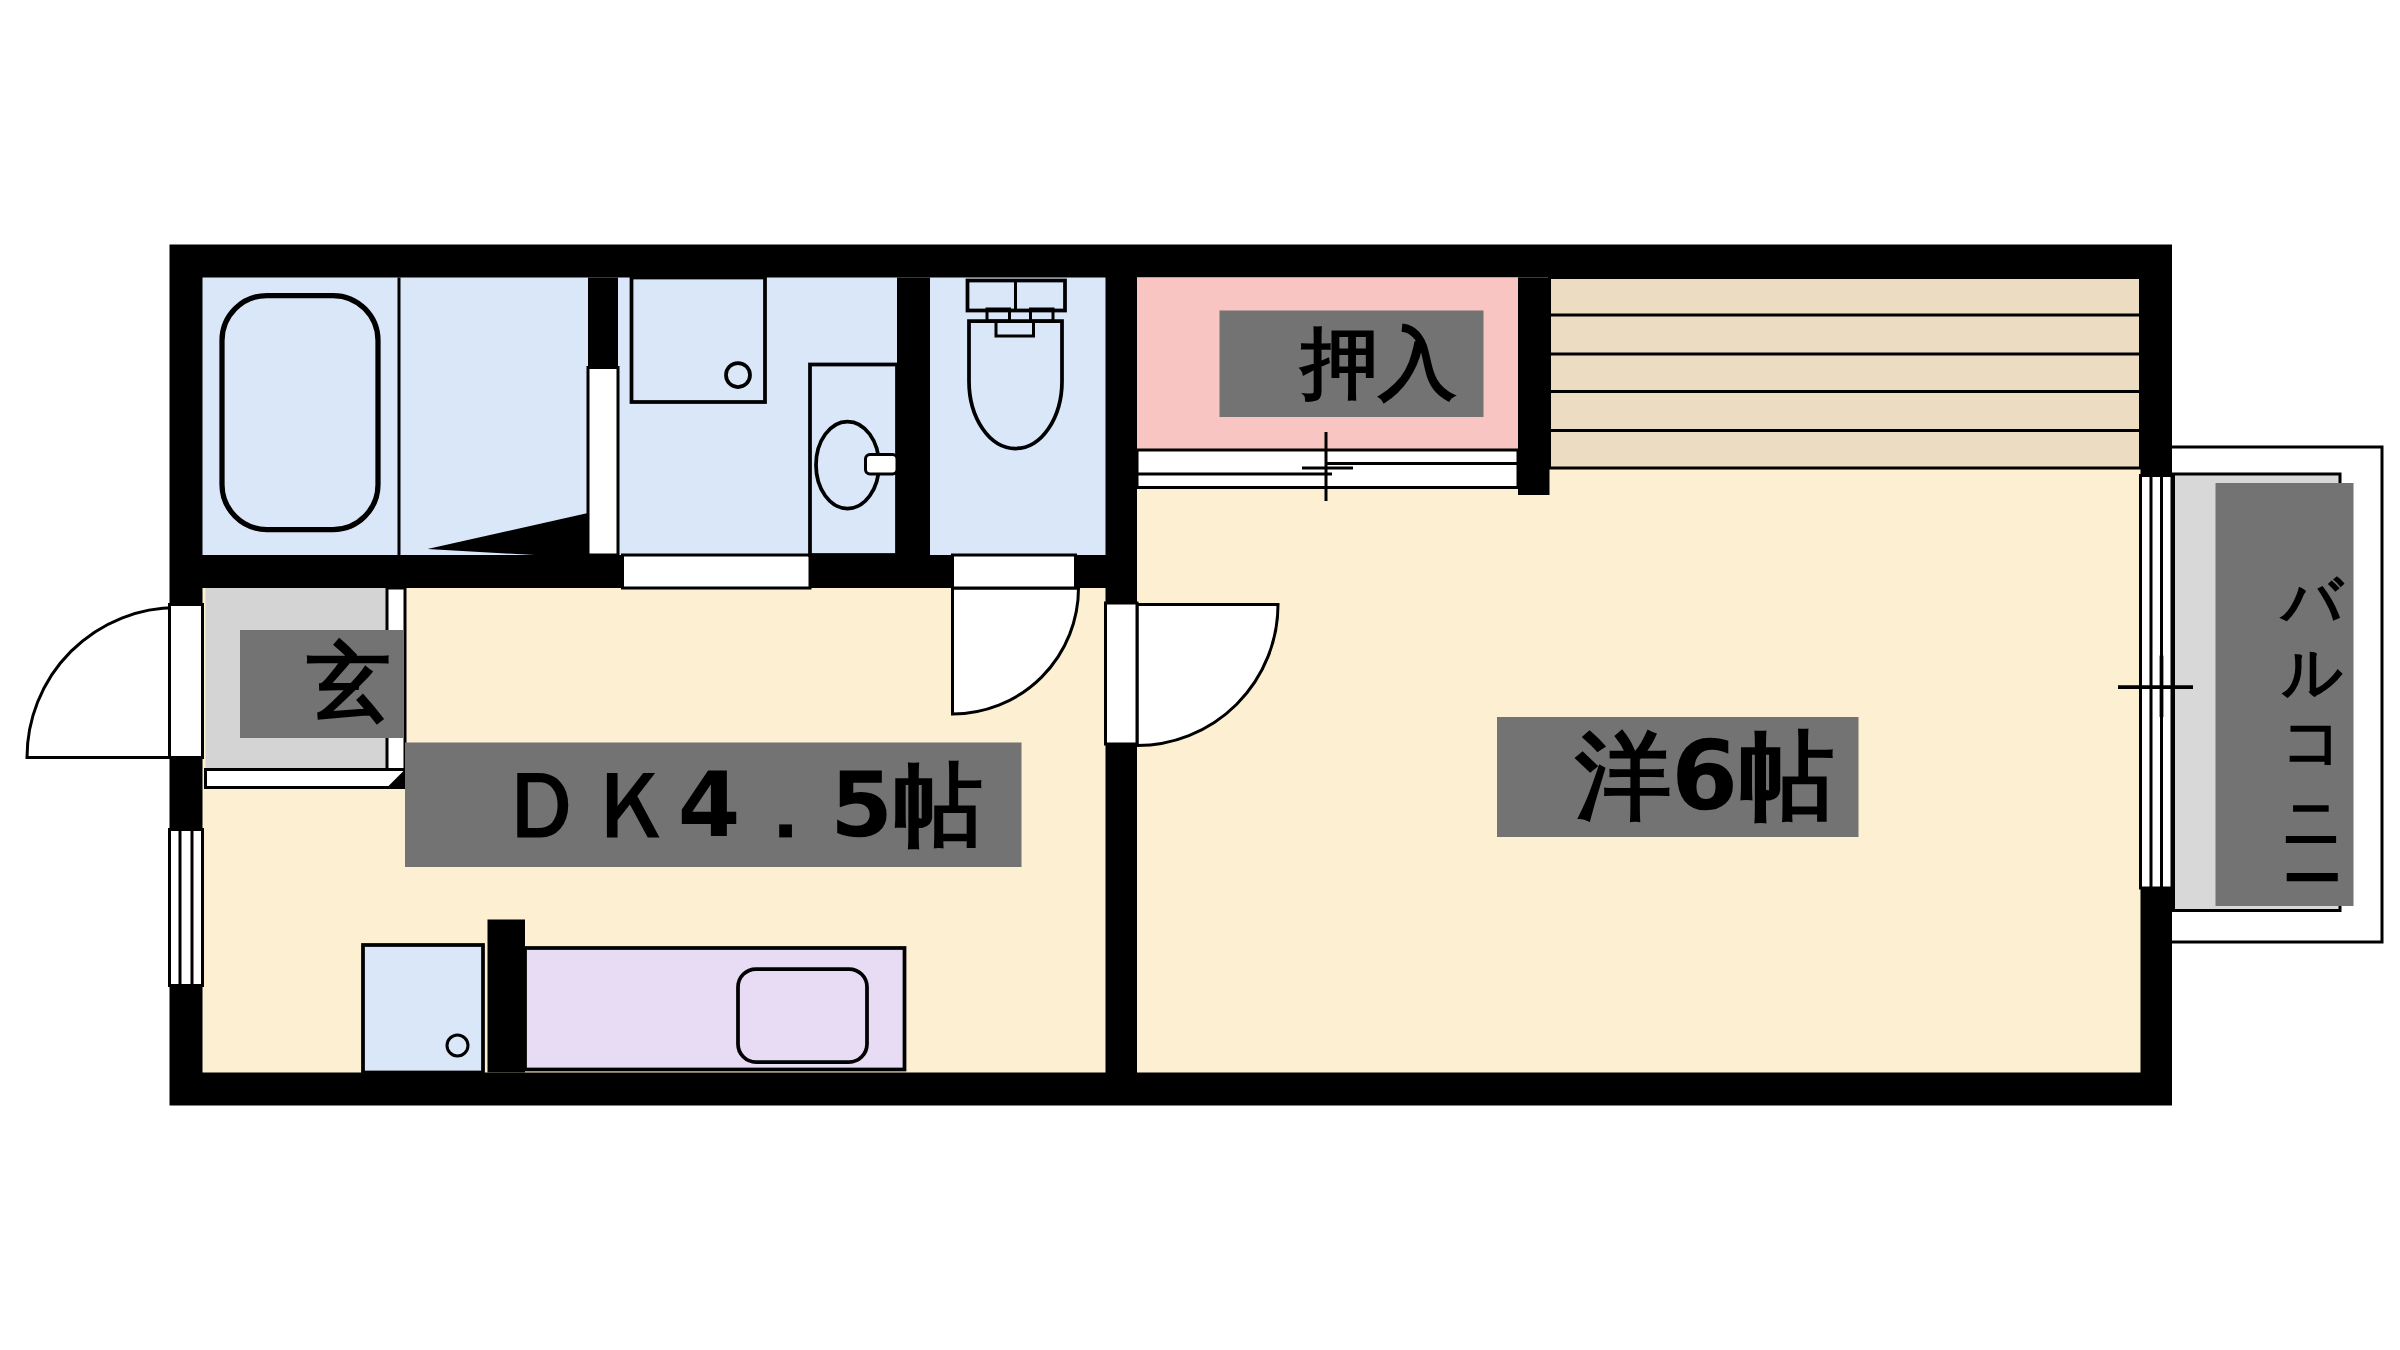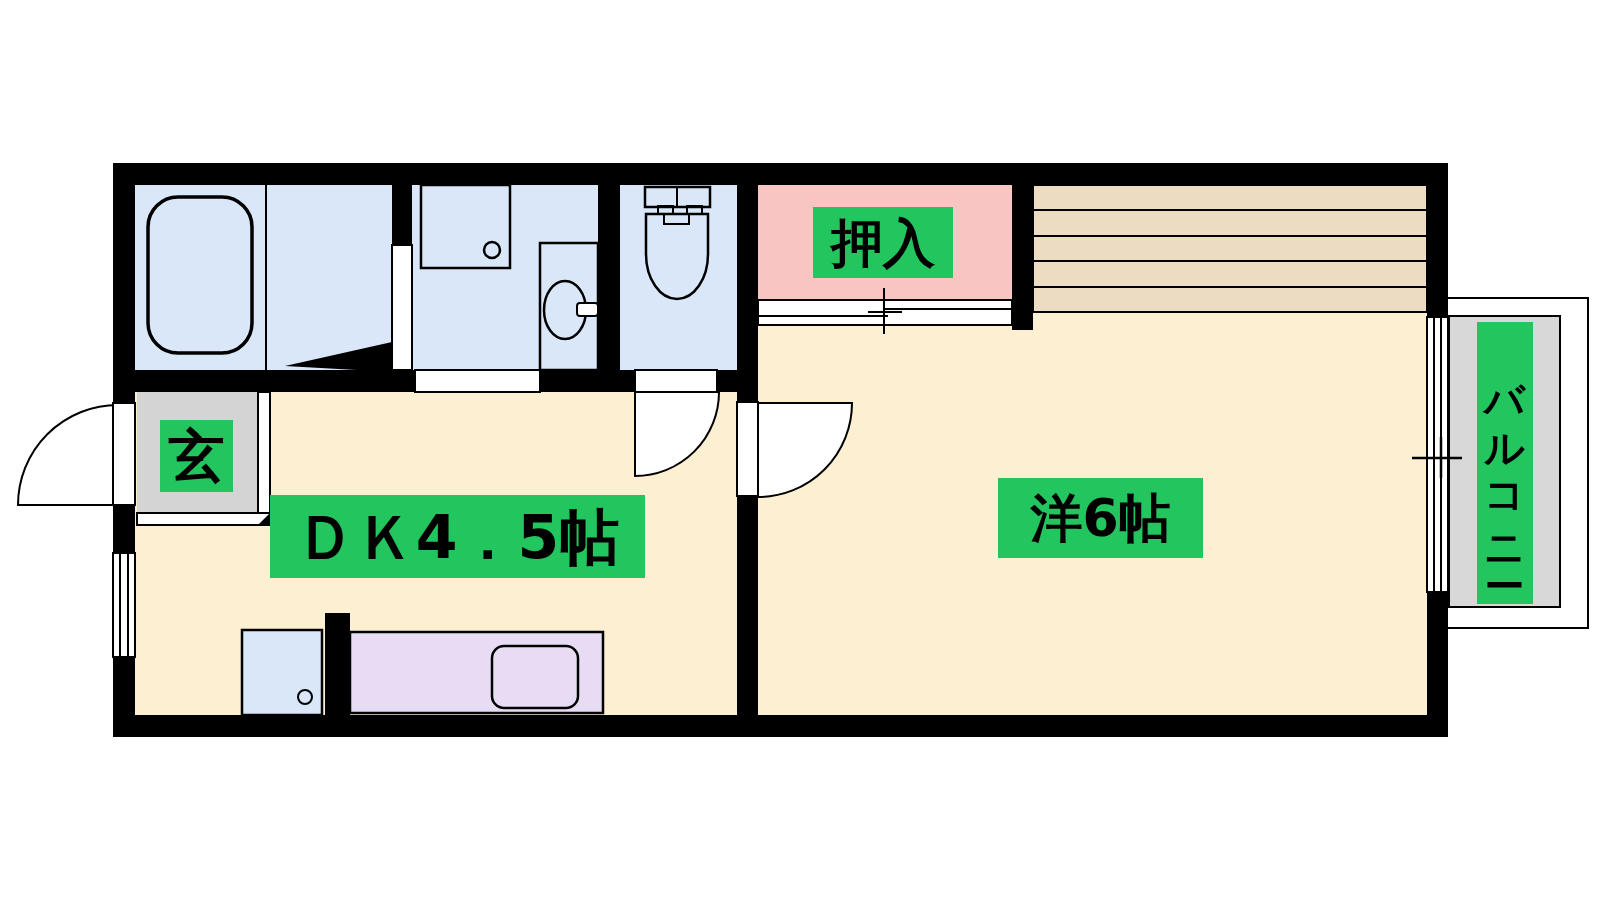--- a/index.html
+++ b/index.html
@@ -14,26 +14,26 @@
   .f-loft{fill:var(--loft_tan)}
   .f-lav{fill:var(--counter_lavender)}
   .f-egray{fill:var(--entry_gray)}
   .f-bgray{fill:var(--balcony_gray)}
   .f-white{fill:#ffffff}
   .fn{fill:none}
   .s2{stroke:var(--line);stroke-width:2}
   .s25{stroke:var(--line);stroke-width:2.5}
   .s3{stroke:var(--line);stroke-width:3.5}
   
-  .plan-label{position:absolute;background:#22c55e;color:#000;display:flex;align-items:center;
-              justify-content:center;font-weight:bold;line-height:1;white-space:nowrap;}
+  .plan-label{position:absolute;background:#737373;color:#000;display:flex;align-items:center;
+              justify-content:center;font-weight:bold;line-height:1;white-space:nowrap;padding-left:36px;}
   .lbl-entrance{left:160px;top:420px;width:73px;height:72px;font-size:56px;}
   .lbl-dk{left:270px;top:495px;width:375px;height:83px;font-size:60px;}
   .lbl-closet{left:813px;top:207px;width:140px;height:71px;font-size:52px;}
-  .lbl-western{left:998px;top:478px;width:205px;height:80px;font-size:52px;}
+  .lbl-western{left:998px;top:478px;width:205px;height:80px;font-size:64px;}
   .lbl-balcony{left:1477px;top:322px;width:56px;height:282px;font-size:40px;
                writing-mode:vertical-rl;letter-spacing:7px;}
 </style>
 </head>
 <body>
 
 <div id="stage">
 
   <svg id="plan-svg" width="1600" height="900" viewBox="0 0 1600 900">
 

